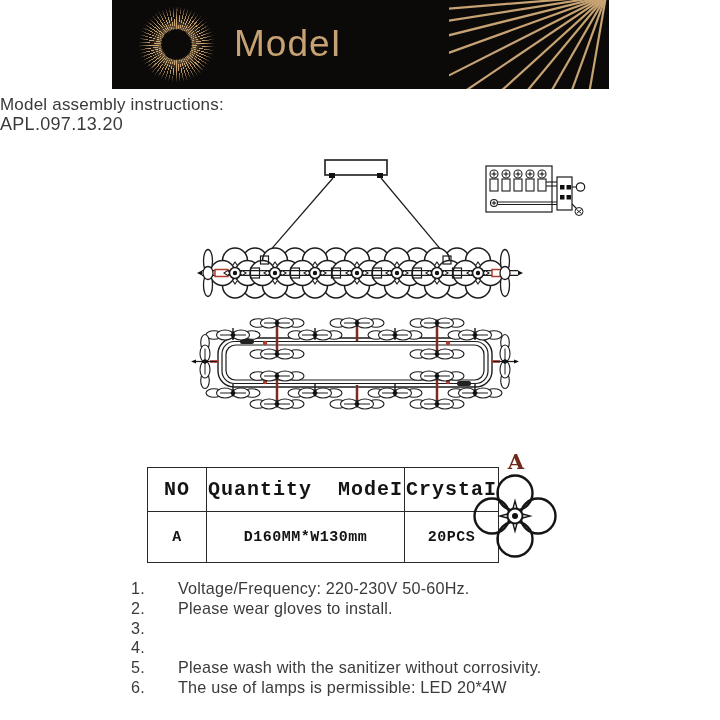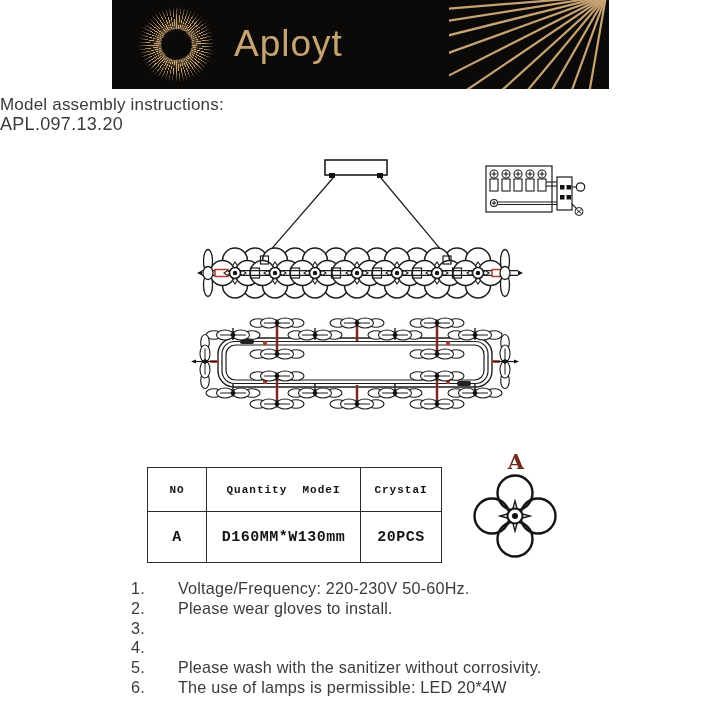--- a/index.html
+++ b/index.html
@@ -30,21 +30,21 @@
   .ln{stroke:#1c1c1c;fill:none;}
 
   
   .parts-table{position:absolute;left:147px;top:467px;border-collapse:collapse;
         font-family:"Liberation Mono",monospace;color:#141414;}
   .parts-table td{border:1.6px solid #2a2a2a;text-align:center;vertical-align:middle;
         font-weight:700;white-space:pre;}
   .col-no{width:56px;}
   .col-model{width:151px;}
   .col-qty{width:78px;}
-  .row-head td{height:41px;font-size:11px;letter-spacing:1px;}
+  .row-head td{height:41px;font-size:20px;letter-spacing:1px;}
   .row-data td{height:48px;font-size:15px;letter-spacing:.5px;}
 
   
   .crystal-label{position:absolute;left:486px;top:449px;width:60px;text-align:center;
         font-family:"DejaVu Serif",serif;font-weight:700;font-size:21px;color:#6e2a1a;}
 
   
   .instructions{position:absolute;left:131px;top:579px;color:#3b3b3b;}
   .inst-row{display:flex;font-size:16.2px;line-height:19.8px;letter-spacing:.2px;}
   .inst-num{flex:0 0 auto;width:21px;}
@@ -53,21 +53,21 @@
 </head>
 <body>
 
 <div class="page">
 
   <div class="banner">
     <div class="starburst">
       <div class="hub"></div>
       <div class="rays"></div>
     </div>
-    <div class="logo-text">Aployt</div>
+    <div class="logo-text">ModeI</div>
     <svg class="fan" width="160" height="89" viewBox="0 0 160 89">
       <g stroke="#c7a373" stroke-width="2.2">
         <line x1="157" y1="-4" x2="123" y2="192"></line>
         <line x1="157" y1="-4" x2="89" y2="184"></line>
         <line x1="157" y1="-4" x2="57" y2="170"></line>
         <line x1="157" y1="-4" x2="29" y2="150"></line>
         <line x1="157" y1="-4" x2="9" y2="130"></line>
         <line x1="157" y1="-4" x2="-9" y2="108"></line>
         <line x1="157" y1="-4" x2="-21" y2="86"></line>
         <line x1="157" y1="-4" x2="-31" y2="64"></line>

